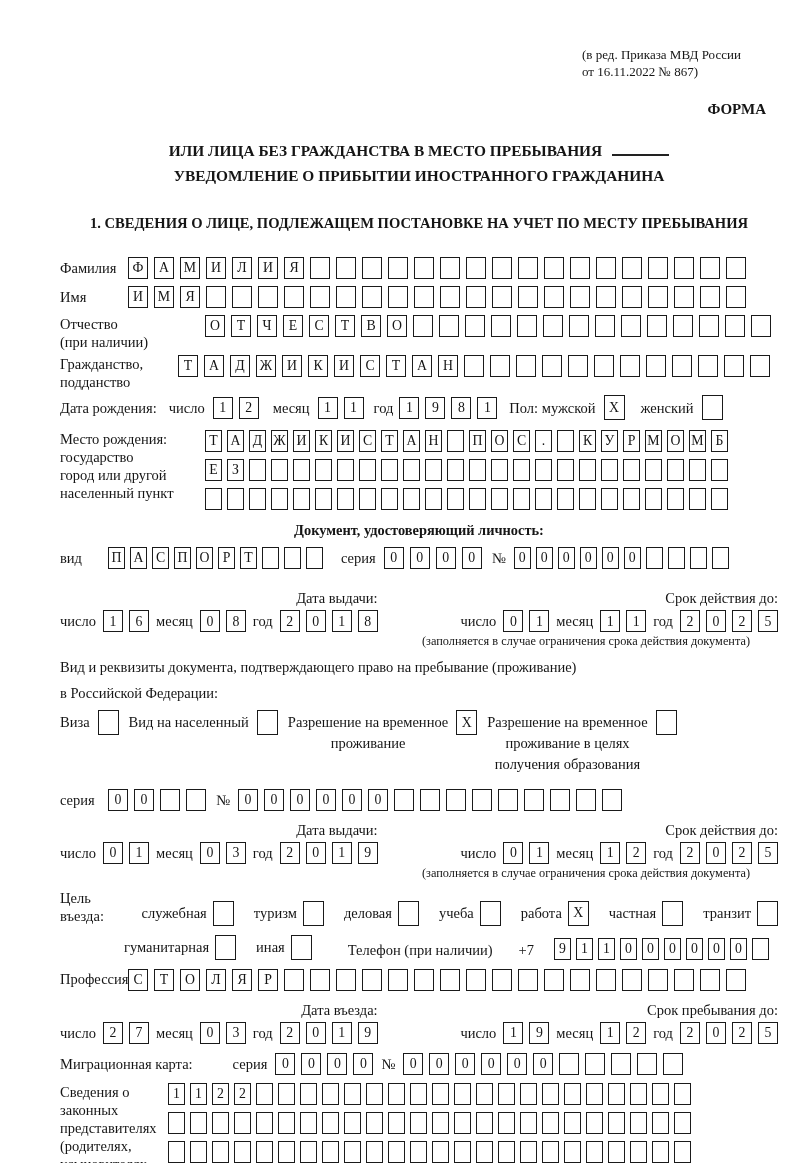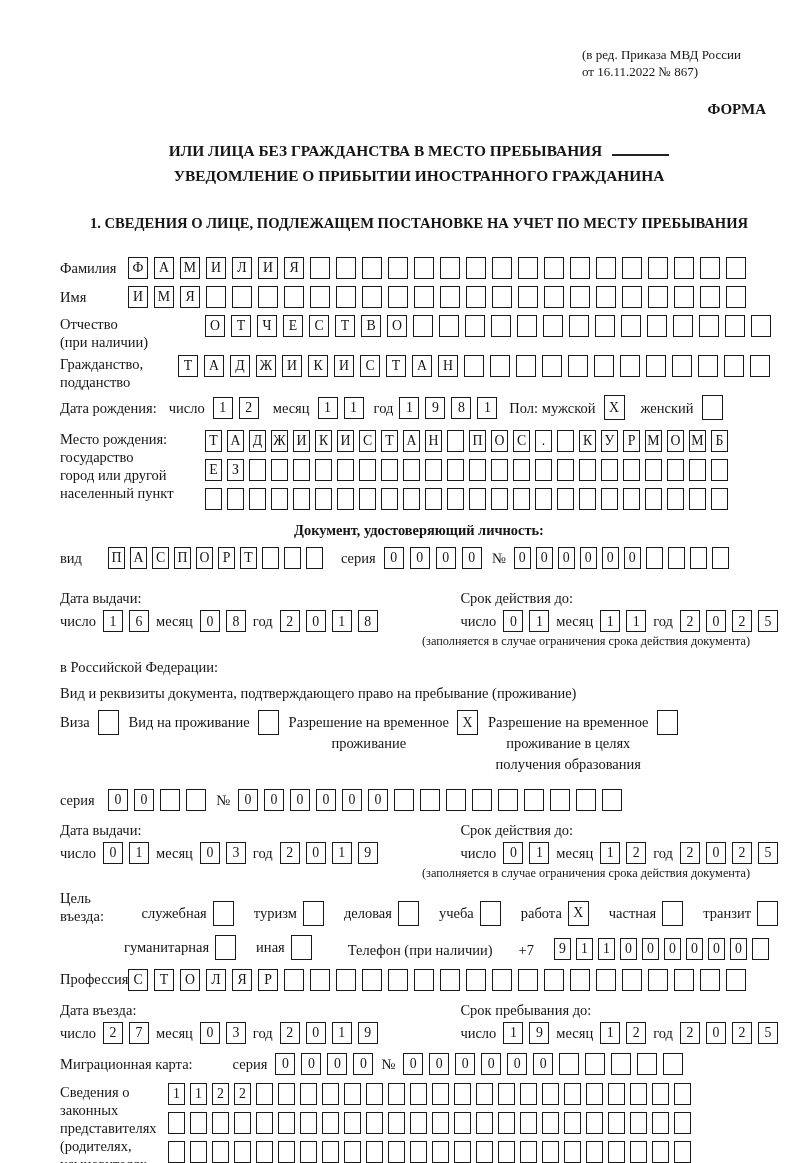--- a/index.html
+++ b/index.html
@@ -34,21 +34,21 @@
   .w68{width:68px}.w145{width:145px}.w118{width:118px}.w48{width:48px}.w108{width:108px}
   .mr6{margin-right:6px}.mr8{margin-right:8px}.mr10{margin-right:10px}
   .mr12{margin-right:12px}.mr14{margin-right:14px}.mr16{margin-right:16px}
   .mr18{margin-right:18px}.mr40{margin-right:40px}
   .stack > .cells{margin-bottom:7px}
   
   .docheading{text-align:center;font-weight:bold;font-size:14.4px;margin:4px 0 8px 0}
   
   .datepair{display:flex;justify-content:space-between;margin-bottom:2px}
   .dategroup{display:flex;flex-direction:column}
-  .dheading{text-align:left;margin-bottom:3px}
+  .dheading{text-align:right;margin-bottom:3px}
   .dgrow{display:flex;align-items:center;gap:7px}
   .fnote{font-size:12.3px;text-align:right;padding-right:28px;margin:2px 0 8px 0}
   
   .intro{margin-bottom:8px}
   .optrow{display:flex;align-items:flex-start;gap:10px;margin:4px 0 14px 0}
   .opt{display:flex;align-items:flex-start;gap:8px}
   .opt .olabel{line-height:25px}
   .opt .olabel.center{text-align:center;line-height:21px;padding-top:2px}
   
   .purposerow{display:flex;align-items:flex-end;gap:20px;margin-bottom:9px}
@@ -384,32 +384,32 @@
             <span class="cell">2</span>
             <span class="cell">0</span>
             <span class="cell">2</span>
             <span class="cell">5</span>
           </div>
       </div>
     </div>
   </div>
   <div class="fnote">(заполняется в случае ограничения срока действия документа)</div>
 
+  <div class="intro">Вид и реквизиты документа, подтверждающего право на пребывание (проживание)</div>
   <div class="intro">в Российской Федерации:</div>
-  <div class="intro">Вид и реквизиты документа, подтверждающего право на пребывание (проживание)</div>
 
   <div class="optrow">
     <div class="opt">
       <span class="olabel">Виза</span>
       <div class="cells chk">
           <span class="cell"></span>
         </div>
     </div>
     <div class="opt">
-      <span class="olabel">Вид на проживание</span>
+      <span class="olabel">Вид на населенный</span>
       <div class="cells chk">
           <span class="cell"></span>
         </div>
     </div>
     <div class="opt">
       <span class="olabel center">Разрешение на временное<br>проживание</span>
       <div class="cells chk">
           <span class="cell">X</span>
         </div>
     </div>

